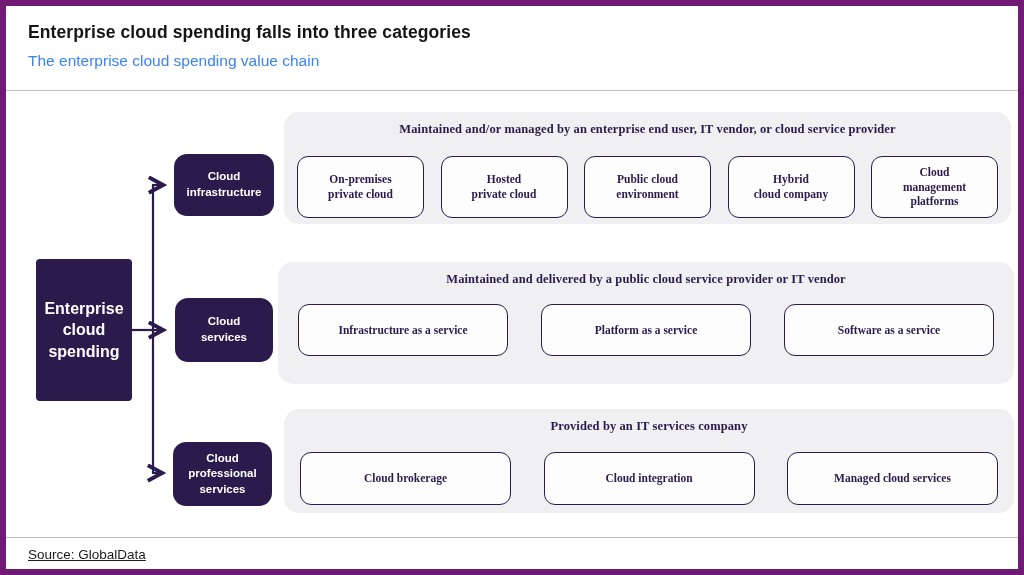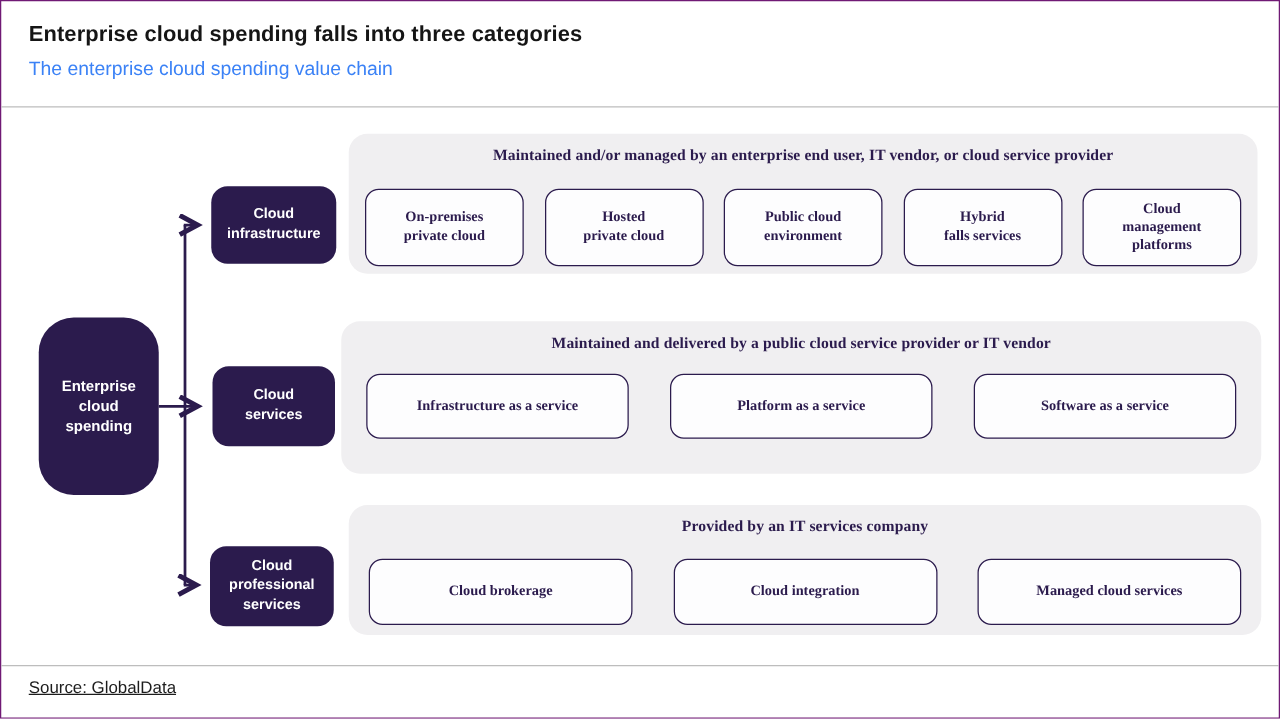--- a/index.html
+++ b/index.html
@@ -6,21 +6,21 @@
   html, body { background: #ffffff; }
   body {
     font-family: "Liberation Sans", sans-serif;
     width: 1024px; height: 575px;
     position: relative;
   }
   .frame {
     position: absolute; left: 0; top: 0;
     width: 1024px; height: 575px;
     background: #ffffff;
-    border: 1px solid #701a75;
+    border: 6px solid #701a75;
   }
   
   .hdr { position: absolute; left: 22px; top: 16px; right: 16px; }
   .hdr h1 {
     font-size: 17.5px; font-weight: bold; color: #151515;
     letter-spacing: 0.1px;
   }
   .hdr p { font-size: 15.5px; color: #3b82f6; margin-top: 9px; }
   .divider { position: absolute; left: 0; right: 0; height: 1px; background: #bdbdbd; }
   .div-top { top: 84px; }
@@ -38,21 +38,21 @@
     font-weight: bold;
     font-size: 11.5px;
     line-height: 1.35;
     display: flex; align-items: center; justify-content: center;
     text-align: center;
     white-space: pre-line;
     border-radius: 13px;
   }
   .root-node {
     left: 30px; top: 253px; width: 96px; height: 142px;
-    border-radius: 28px; font-size: 12px;
+    border-radius: 4px; font-size: 16px;
   }
   .cat-infra { left: 168px; top: 148px; width: 100px; height: 62px; }
   .cat-serv  { left: 169px; top: 292px; width: 98px;  height: 64px; }
   .cat-prof  { left: 167px; top: 436px; width: 99px;  height: 64px; }
   
   .panel {
     position: absolute;
     background: #f0eff1;
     border-radius: 15px;
     font-family: Liberation Serif, serif;
@@ -132,21 +132,21 @@
   <div class="panel panel-1">
     <div class="panel-hd">Maintained and/or managed by an enterprise end user, IT vendor, or cloud service provider</div>
     <div class="boxrow">
       <div class="wbox">On-premises
 private cloud</div>
       <div class="wbox">Hosted
 private cloud</div>
       <div class="wbox">Public cloud
 environment</div>
       <div class="wbox">Hybrid
-falls services</div>
+cloud company</div>
       <div class="wbox">Cloud
 management
 platforms</div>
     </div>
   </div>
 
   <div class="panel panel-2">
     <div class="panel-hd">Maintained and delivered by a public cloud service provider or IT vendor</div>
     <div class="boxrow">
       <div class="wbox">Infrastructure as a service</div>

